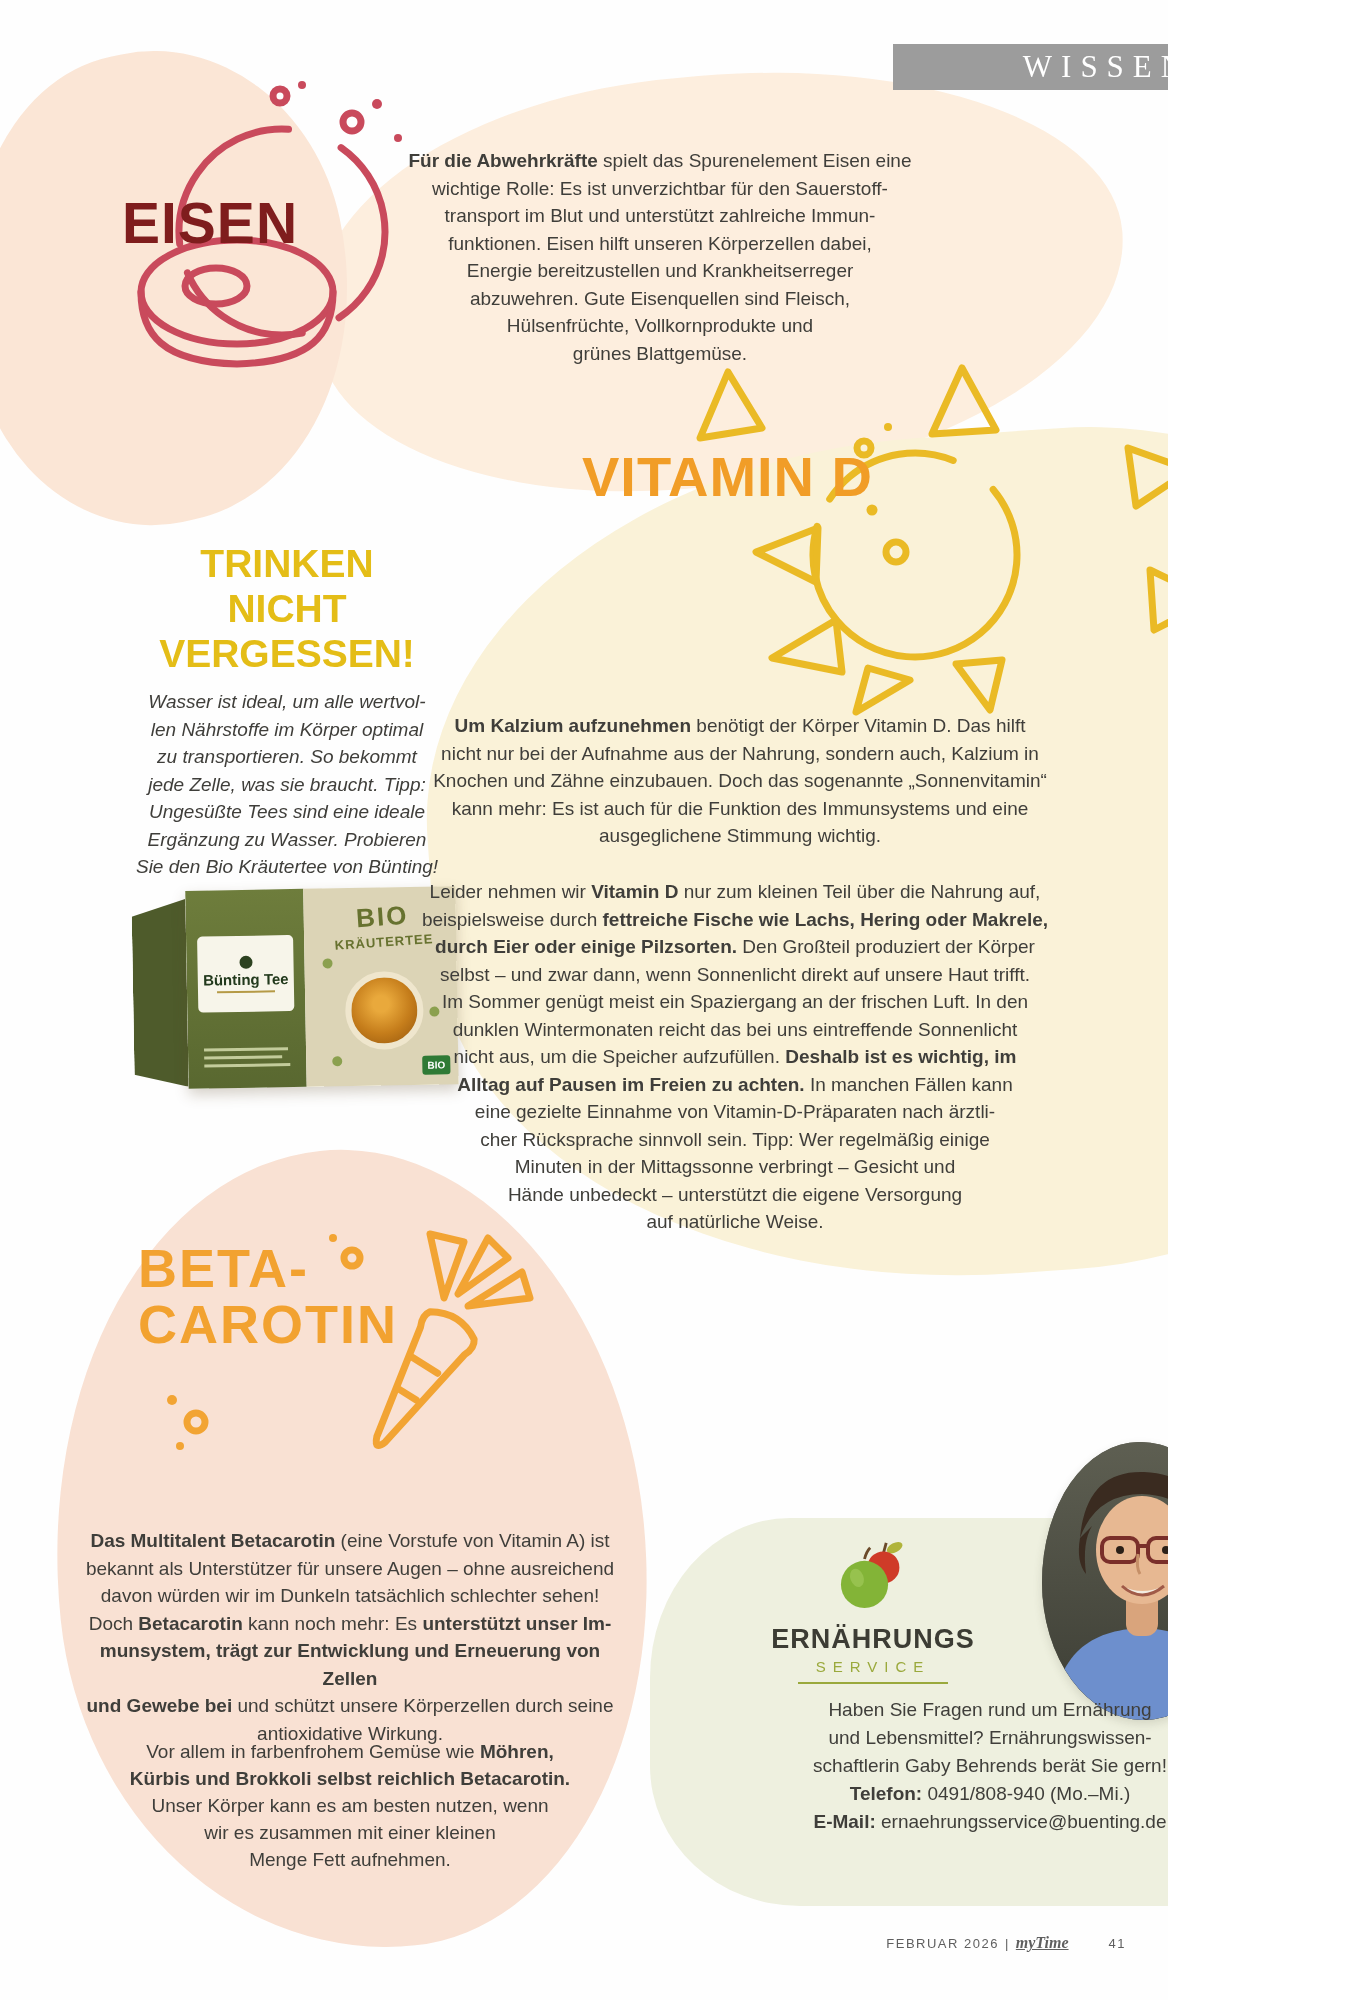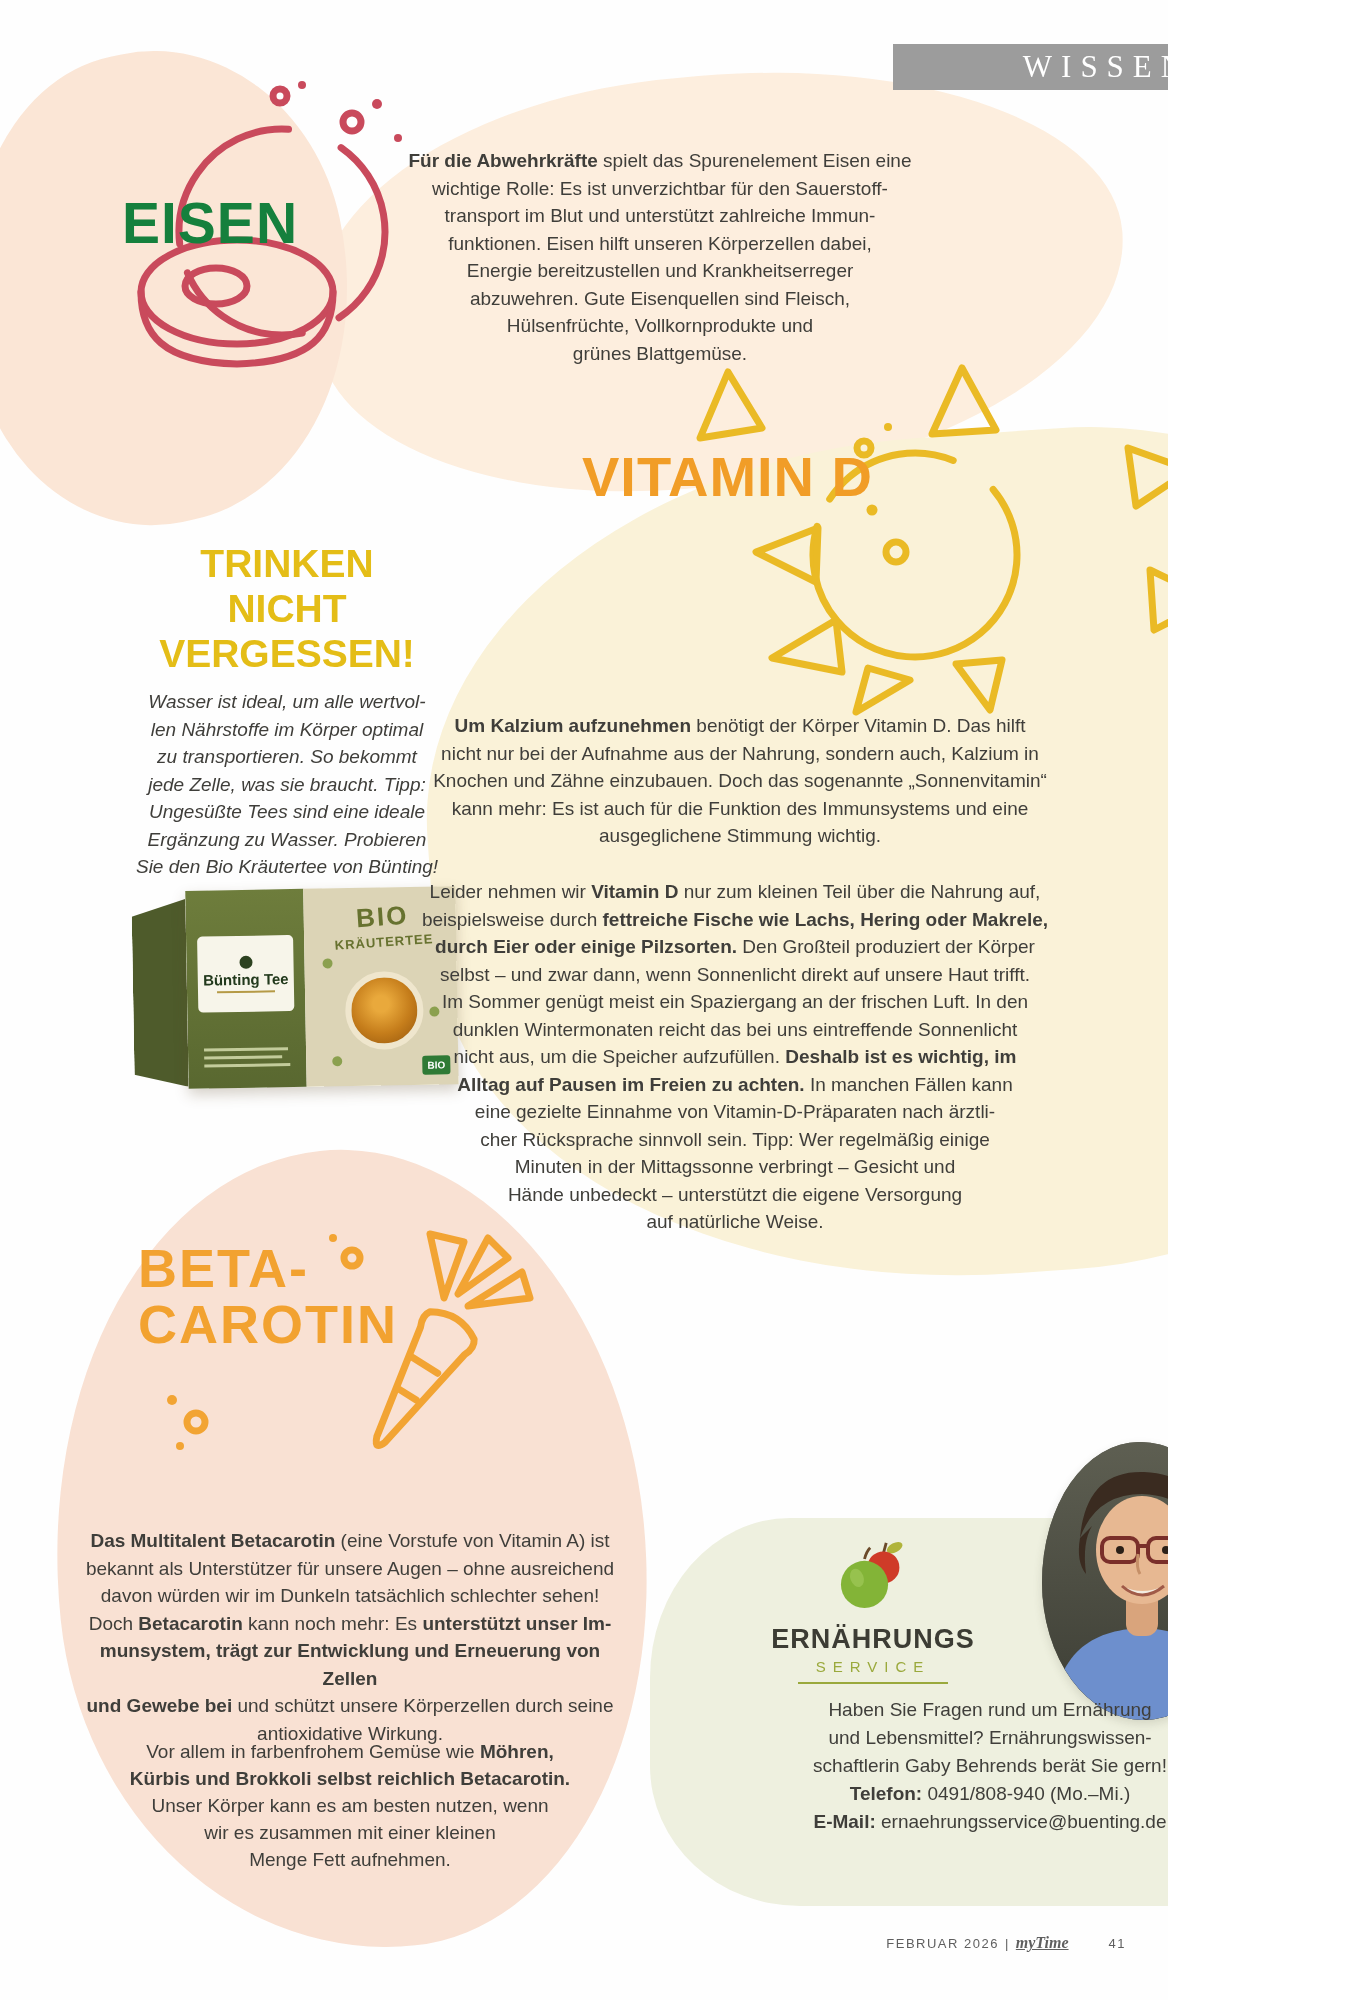--- a/index.html
+++ b/index.html
@@ -120,21 +120,21 @@
   <div class="wissen">
     <span>WISSEN</span>
   </div>
   <div class="mini-logo">
     <div style="background:#1e9e4b"></div>
       <div style="background:#e63023"></div>
     <div style="background:#f6c700"></div>
       <div style="background:#2b6cb3"></div>
   </div>
 
-  <div class="heading" style="left:122px;top:190px;font-size:57px;color:#15803d;letter-spacing:1px;">EISEN</div>
+  <div class="heading" style="left:122px;top:190px;font-size:57px;color:#7f1d1d;letter-spacing:1px;">EISEN</div>
   <div class="txt" style="left:310px;top:147px;width:700px;"><span class="b">Für die Abwehrkräfte</span><span> spielt das Spurenelement Eisen eine
 wichtige Rolle: Es ist unverzichtbar für den Sauerstoff-
 transport im Blut und unterstützt zahlreiche Immun-
 funktionen. Eisen hilft unseren Körperzellen dabei,
 Energie bereitzustellen und Krankheitserreger
 abzuwehren. Gute Eisenquellen sind Fleisch,
 Hülsenfrüchte, Vollkornprodukte und
 grünes Blattgemüse.</span></div>
 
   <div class="heading" style="left:92px;top:541px;width:390px;font-size:39px;line-height:45px;color:#e4bd17;text-align:center;">TRINKEN

